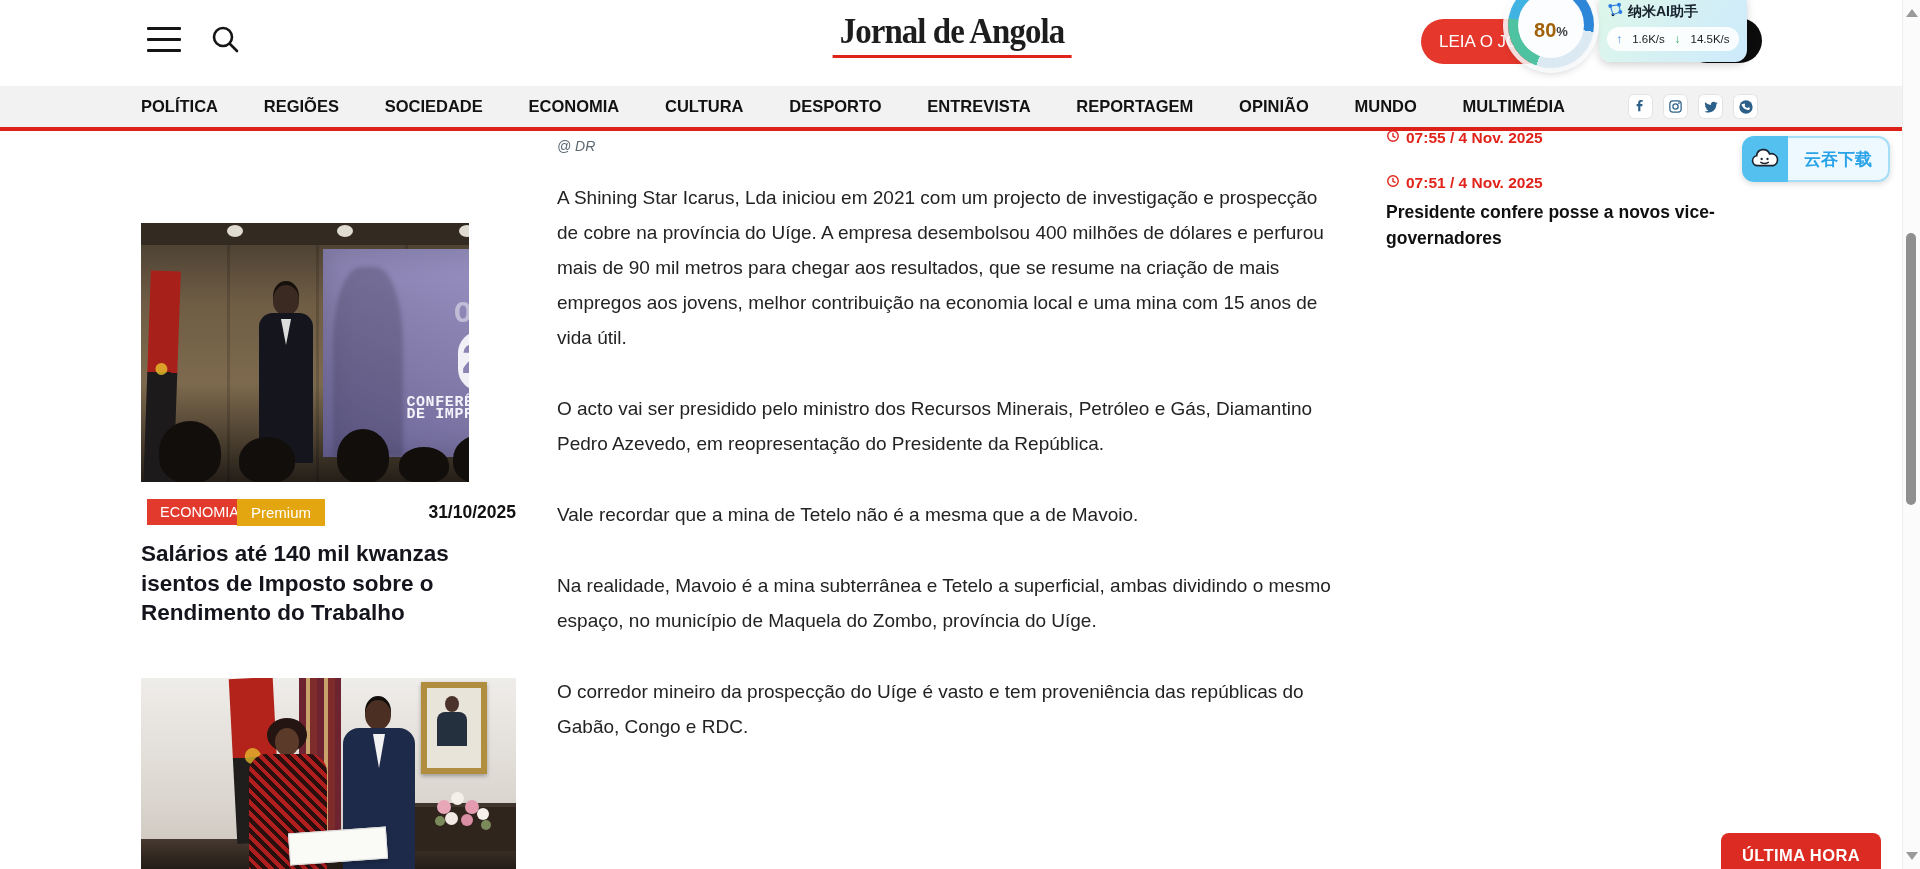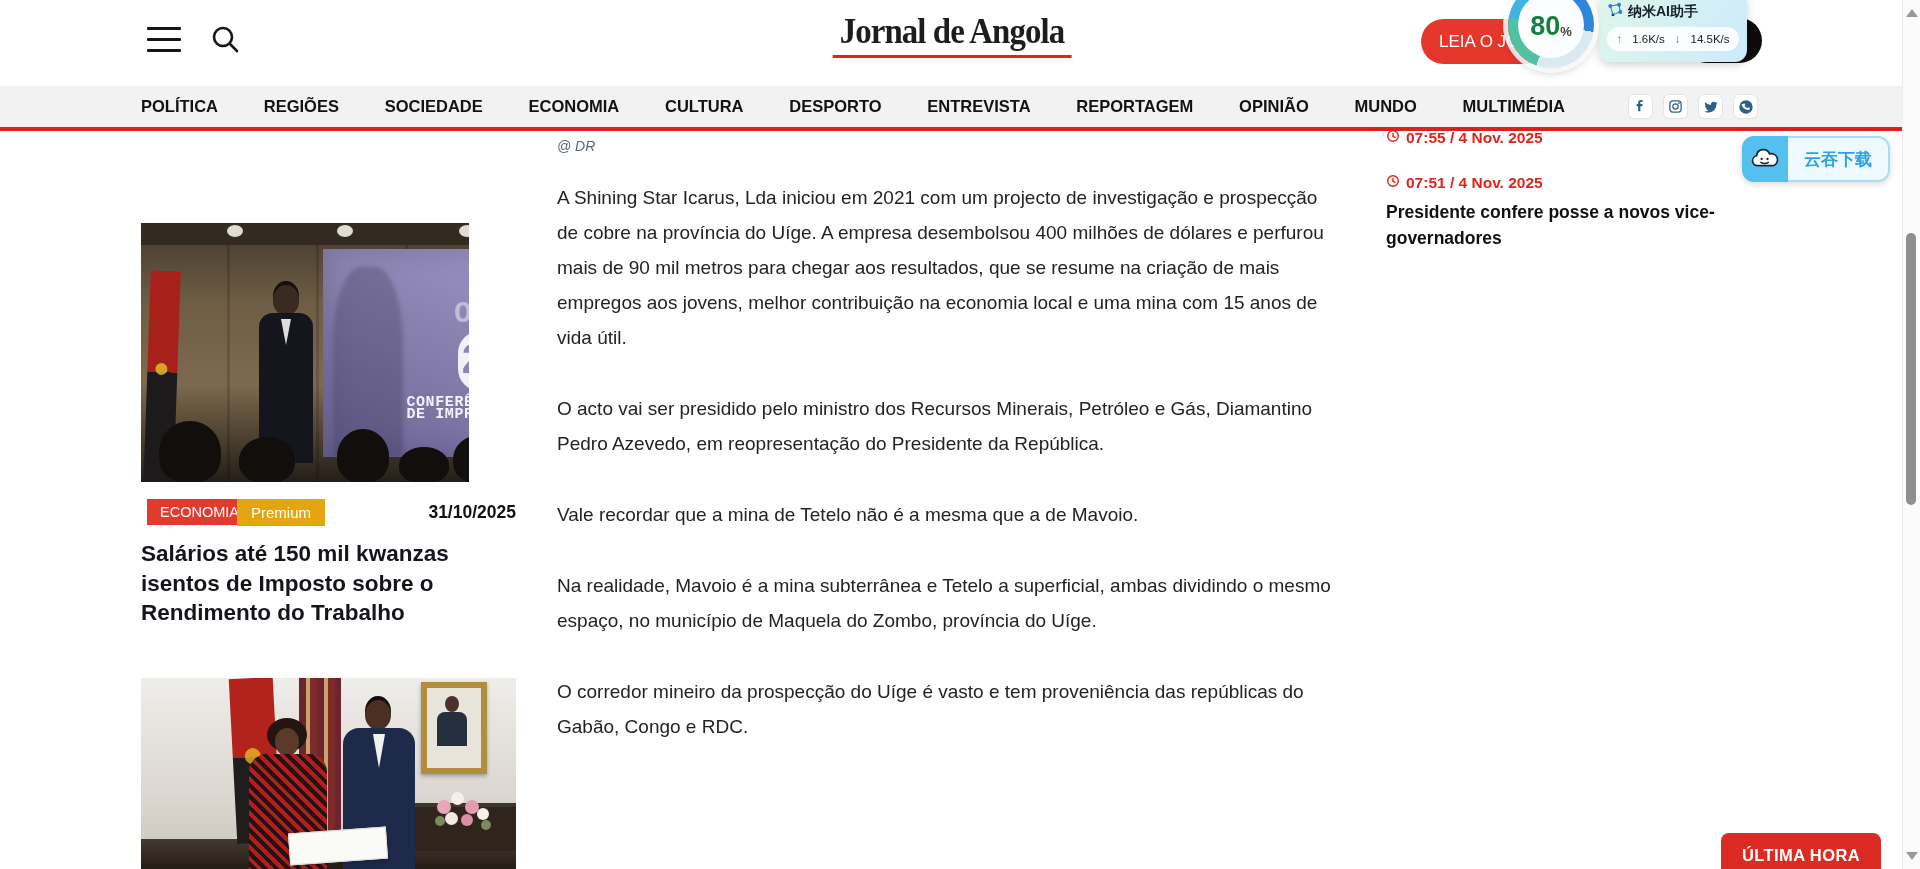--- a/index.html
+++ b/index.html
@@ -27,21 +27,21 @@
   .ai-title-row{display:flex;align-items:center;gap:5px;font-size:14px;font-weight:bold;color:#15202b;}
   .speed-pill{margin-top:6px;background:rgba(255,255,255,.88);border-radius:12px;height:24px;
               display:flex;align-items:center;justify-content:center;gap:10px;font-size:11.5px;color:#222;}
   .arrow-up{color:#3b82f6;font-weight:bold;} .arrow-down{color:#22a24f;font-weight:bold;}
   .circle80{position:absolute;left:1508px;top:-18px;width:86px;height:86px;border-radius:50%;z-index:4;
             background:conic-gradient(from 200deg,#4fc3a1 0 22%,#41b3e3 22% 55%,#2e86d8 55% 72%,#dbe9f3 72% 100%);
             box-shadow:0 0 0 5px rgba(250,253,255,.85),0 4px 10px rgba(0,0,0,.25);
             display:flex;align-items:center;justify-content:center;}
   .circle80-inner{width:66px;height:66px;border-radius:50%;background:#fbfdff;display:flex;
                   align-items:flex-end;justify-content:center;padding-bottom:18px;box-sizing:border-box;}
-  .pct-num{font-size:27px;font-weight:bold;color:#15803d;line-height:1;}
+  .pct-num{font-size:20px;font-weight:bold;color:#a16207;line-height:1;}
   .pct-sign{font-size:13px;font-weight:bold;color:#444;line-height:1;margin-bottom:2px;}
   
   .nav{position:absolute;left:0;top:86px;width:1920px;height:41px;background:#f2f2f2;
        border-bottom:4px solid #dd2018;box-sizing:content-box;}
   .nav-items{position:absolute;left:141px;top:0;width:1424px;height:41px;display:flex;
              justify-content:space-between;align-items:center;}
   .nav-item{font-size:16.5px;font-weight:bold;color:#121212;cursor:pointer;white-space:nowrap;}
   .socials{position:absolute;left:1628px;top:8px;display:flex;gap:10px;}
   .social-tile{width:25px;height:25px;border-radius:6px;background:#fff;display:flex;
                align-items:center;justify-content:center;cursor:pointer;box-shadow:0 0 0 1px #e3e3e3 inset;}
@@ -270,21 +270,21 @@
     <span class="head-b" style="left:258px;top:224px;width:50px;height:36px;"></span>
     <span class="head-b" style="left:312px;top:212px;width:54px;height:48px;"></span>
   </div>
 
   <div class="tags-row">
     <span class="tag-econ">ECONOMIA</span>
     <span class="tag-prem">Premium</span>
     <span class="story-date">31/10/2025</span>
   </div>
 
-  <div class="story-headline">Salários até 150 mil kwanzas isentos de Imposto sobre o Rendimento do Trabalho</div>
+  <div class="story-headline">Salários até 140 mil kwanzas isentos de Imposto sobre o Rendimento do Trabalho</div>
 
   <div class="img2">
     <div class="wainscot"></div>
     <div class="sideboard"></div>
     <div class="flagA">
         <i></i>
       </div>
     <div class="flagB"></div>
     <div class="portrait">
       <div class="phead"></div>

